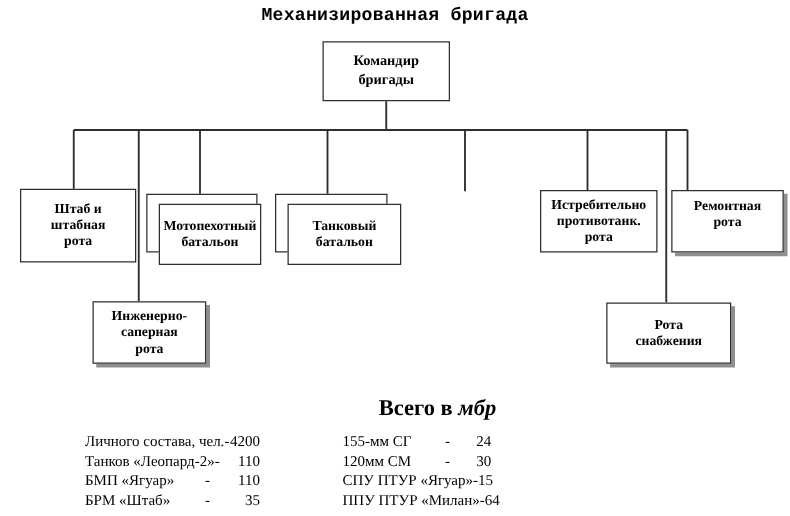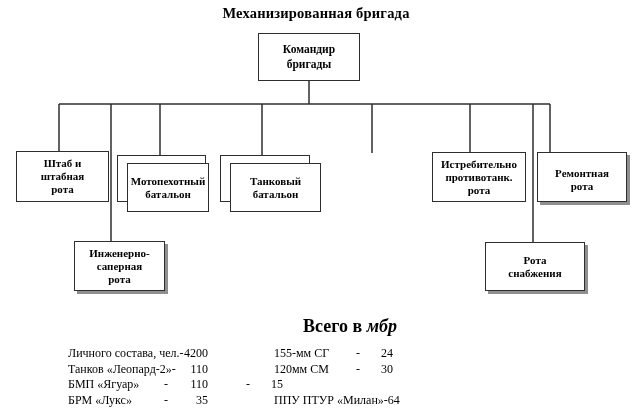--- a/index.html
+++ b/index.html
@@ -3,21 +3,21 @@
 <meta charset="utf-8">
 <style>
   html,body{margin:0;padding:0;background:#fff;}
   #stage{
     position:relative;width:632px;height:413px;background:#ffffff;overflow:hidden;
     font-family:"Liberation Serif","DejaVu Serif",serif;color:#000;
   }
   #connectors{position:absolute;left:0;top:0;width:632px;height:413px;z-index:0;}
   .title{
     position:absolute;left:0;top:5px;width:632px;text-align:center;
-    font-size:14.5px;font-weight:bold;letter-spacing:.2px;z-index:2;
+    font-size:14.5px;font-weight:bold;letter-spacing:.2px;z-index:2;font-family:Liberation Mono, monospace;
   }
   .box{
     position:absolute;box-sizing:border-box;background:#fff;border:1.6px solid #2e2e2e;
     display:flex;flex-direction:column;justify-content:center;align-items:center;
     text-align:center;font-weight:bold;font-size:11px;line-height:13px;z-index:2;
   }
   .box span{display:block;}
   .backbox{
     position:absolute;box-sizing:border-box;background:#fff;border:1.6px solid #2e2e2e;z-index:1;
   }
@@ -56,21 +56,21 @@
     </g>
   </svg>
 
   <div class="title">Механизированная бригада</div>
 
   <div class="box" style="left:258px;top:33px;width:102px;height:48px;font-size:11.5px;line-height:15px">
     <span>Командир</span>
     <span>бригады</span>
   </div>
 
-  <div class="box" style="left:16px;top:151px;width:93px;height:51px">
+  <div class="box" style="left:16px;top:151px;width:93px;height:59px">
     <span>Штаб и</span>
     <span>штабная</span>
     <span>рота</span>
   </div>
 
   <div class="backbox" style="left:117px;top:155px;width:89px;height:47px"></div>
   <div class="box" style="left:127px;top:163px;width:82px;height:49px">
     <span>Мотопехотный</span>
     <span>батальон</span>
   </div>
@@ -81,21 +81,21 @@
     <span>батальон</span>
   </div>
 
 
   <div class="box" style="left:432px;top:152px;width:94px;height:50px">
     <span>Истребительно</span>
     <span>противотанк.</span>
     <span>рота</span>
   </div>
 
-  <div class="box shadow" style="left:537px;top:152px;width:90px;height:50px;justify-content:flex-start;padding-top:14px">
+  <div class="box shadow" style="left:537px;top:152px;width:90px;height:50px;justify-content:flex-start;padding-top:6px">
     <span>Ремонтная</span>
     <span>рота</span>
   </div>
 
   <div class="box shadow" style="left:74px;top:241px;width:91px;height:50px">
     <span>Инженерно-</span>
     <span>саперная</span>
     <span>рота</span>
   </div>
 
@@ -116,38 +116,39 @@
       <span class="stat-label">Танков  «Леопард-2»</span>
       <span class="stat-dash">-</span>
       <span class="stat-value">110</span>
     </div>
     <div class="stat-row">
       <span class="stat-label">БМП  «Ягуар»</span>
       <span class="stat-dash">-</span>
       <span class="stat-value">110</span>
     </div>
     <div class="stat-row">
-      <span class="stat-label">БРМ  «Лукс»</span>
+      <span class="stat-label">БРМ  «Штаб»</span>
       <span class="stat-dash">-</span>
       <span class="stat-value">35</span>
     </div>
   </div>
 
   <div id="stats-right" class="stat-col">
     <div class="stat-row">
       <span class="stat-label">155-мм СГ</span>
       <span class="stat-dash">-</span>
       <span class="stat-value">24</span>
     </div>
     <div class="stat-row">
       <span class="stat-label">120мм СМ</span>
       <span class="stat-dash">-</span>
       <span class="stat-value">30</span>
     </div>
     <div class="stat-row">
+      <span class="stat-label">СПУ ПТУР «Ягуар»</span>
       <span class="stat-dash">-</span>
       <span class="stat-value">15</span>
     </div>
     <div class="stat-row">
       <span class="stat-label">ППУ ПТУР «Милан»</span>
       <span class="stat-dash">-</span>
       <span class="stat-value">64</span>
     </div>
   </div>
 

